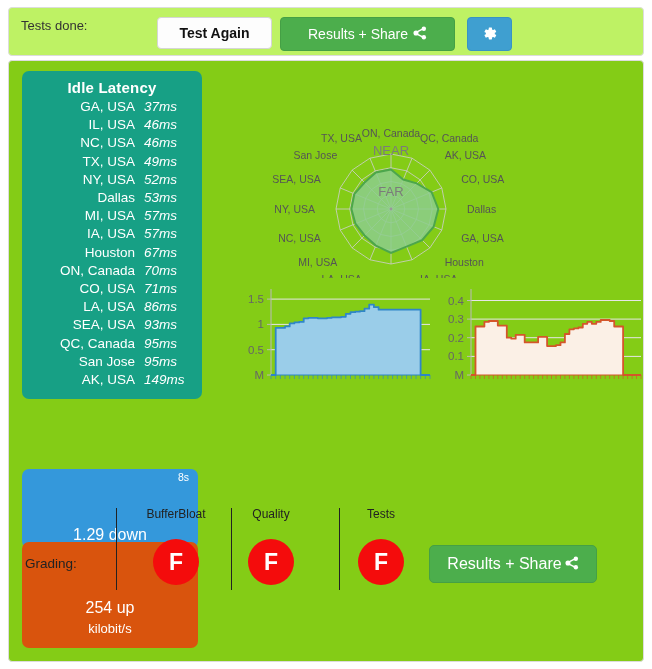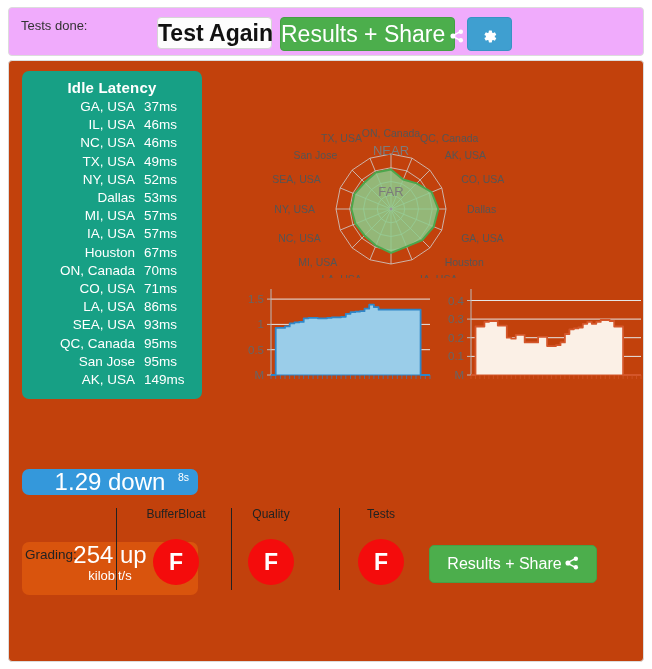--- a/index.html
+++ b/index.html
@@ -15,34 +15,34 @@
     box-sizing:border-box;
     padding:7px;
   }
   
   .toolbar{
     position:relative;
     box-sizing:border-box;
     height:49px;
     border:1px solid #dcdcdc;
     border-radius:4px;
-    background:#f0abfc;
+    background:#bef264;
     margin:0 1px;
   }
   .tests-done{
     position:absolute;left:12px;top:10px;
     font-size:13px;color:#333;line-height:16px;
     white-space:nowrap;
   }
   .tests-done .num{display:block;margin-top:36px;}
   .btn{
     position:absolute;
     box-sizing:border-box;
     border-radius:4px;
-    font-size:23px;
+    font-size:14px;
     text-align:center;
     cursor:pointer;
     user-select:none;
     white-space:nowrap;
   }
   .btn-test-again{
     left:148px;top:9px;width:115px;height:32px;
     background:#fdfdfd;
     border:1px solid #d5d5d5;
     color:#111;
@@ -66,21 +66,21 @@
   }
   .btn-gear svg{vertical-align:-3px;}
   
   .card{
     position:relative;
     box-sizing:border-box;
     margin:4px 1px 0 1px;
     height:602px;
     border:1px solid #dcdcdc;
     border-radius:4px;
-    background:#c2410c;
+    background:#84cc16;
   }
   
   .latency{
     position:absolute;left:13px;top:10px;
     width:180px;
     background:#17a085;
     border-radius:7px;
     padding:8px 0 10px 0;
     box-sizing:border-box;
     color:#fff;
@@ -93,39 +93,40 @@
     letter-spacing:.2px;
   }
   .lat-row{
     display:flex;
     font-size:13.5px;
     line-height:18.2px;
     padding:0 12px;
     box-sizing:border-box;
   }
   .lat-row .loc{flex:1;text-align:right;padding-right:9px;white-space:nowrap;}
-  .lat-row .val{width:46px;text-align:left;white-space:nowrap;}
+  .lat-row .val{width:46px;text-align:left;white-space:nowrap;font-style:italic;}
   
   .speedbox{
     position:absolute;left:13px;
     width:176px;
     border-radius:7px;
     color:#fff;
     text-align:center;
     box-sizing:border-box;
   }
   .speedbox .secs{
     position:absolute;right:9px;top:2px;
     font-size:10.5px;
   }
   .speedbox .big{
-    font-size:24px;
+    font-size:16px;
     line-height:26px;
-    padding-top:0;
+    padding-top:12px;
     font-weight:normal;
+    margin-top:41px;
   }
   .speedbox .unit{
     font-size:13px;
     line-height:16px;
     padding-bottom:11px;
   }
   .box-down{top:408px;background:#3498db;}
   .box-up{top:481px;background:#d9540d;}
   
   .radar-wrap{
@@ -139,21 +140,21 @@
   }
   .lchart svg{display:block;}
   .c-down{left:225px;}
   .c-up{left:432px;}
   
   .grading{
     position:absolute;left:0;top:438px;
     width:100%;height:110px;
   }
   .grading-label{
-    position:absolute;left:16px;top:48px;
+    position:absolute;left:16px;top:57px;
     font-size:13.5px;color:#222;
   }
   .gdiv{
     position:absolute;top:9px;width:1px;height:82px;background:#222;
   }
   .gcol{position:absolute;top:8px;width:100px;text-align:center;}
   .gcol .gt{font-size:12px;color:#222;display:block;line-height:14px;}
   .gcircle{
     margin:18px auto 0 auto;
     width:46px;height:46px;border-radius:50%;

